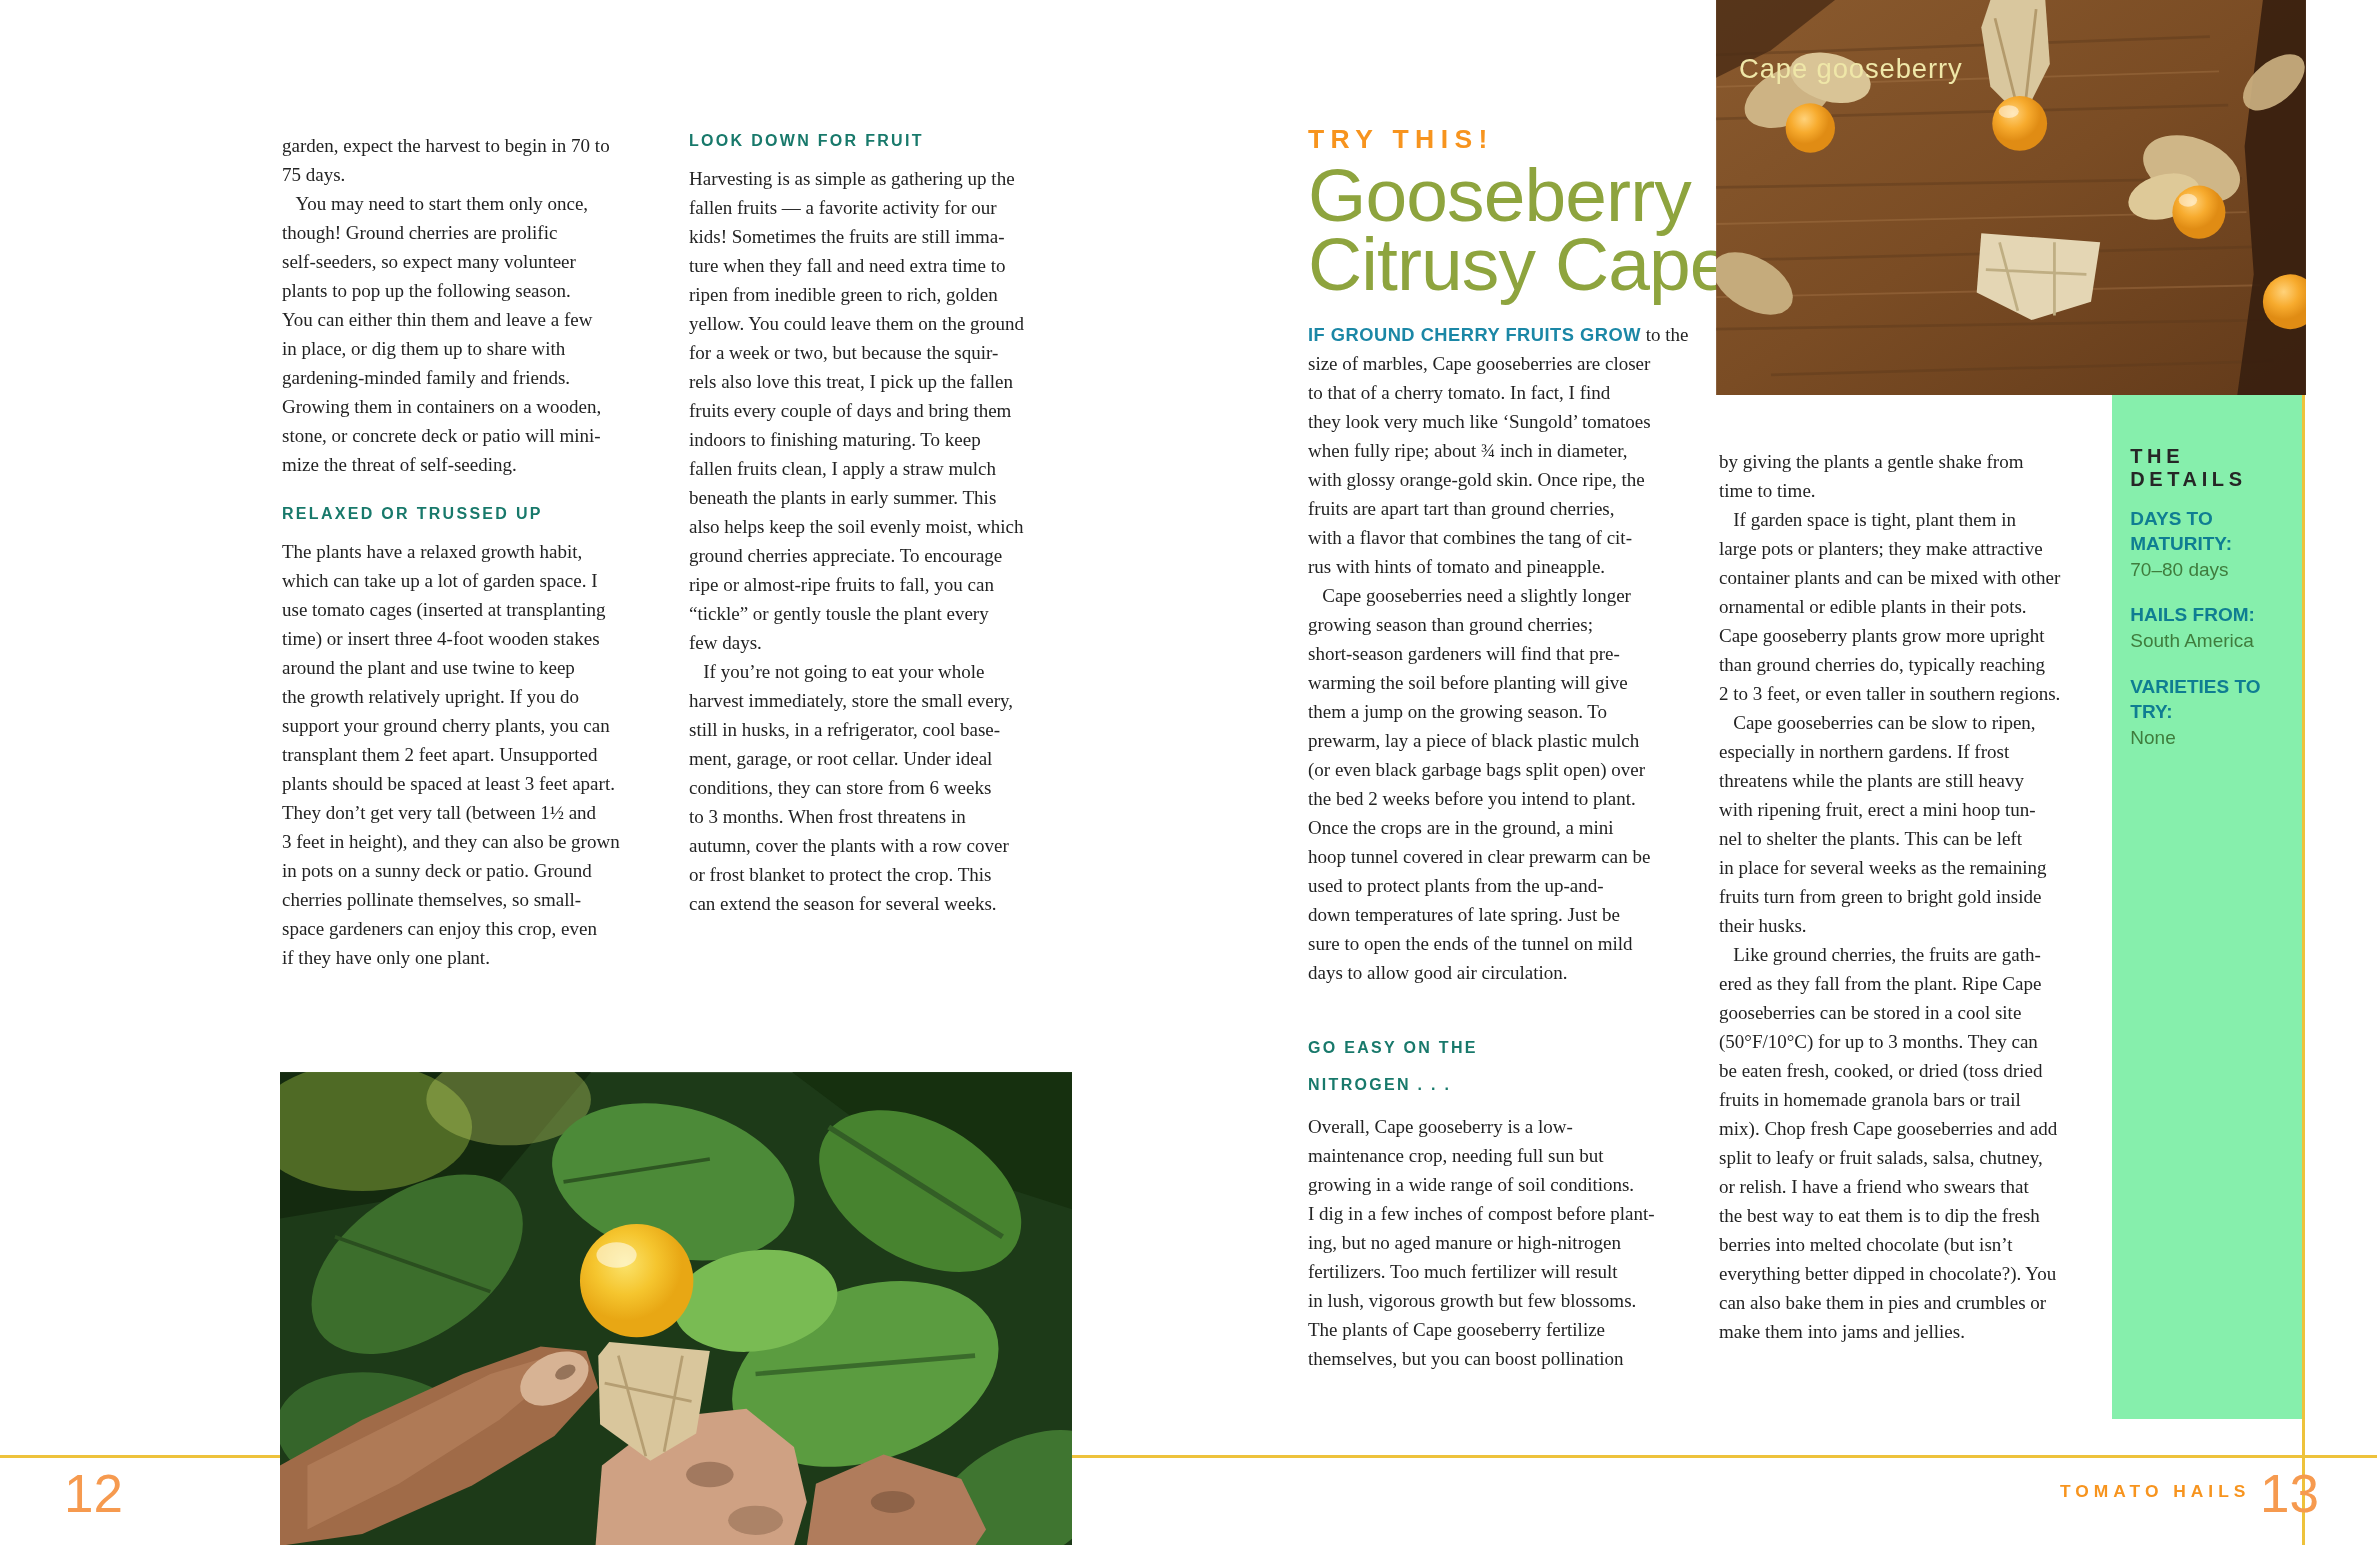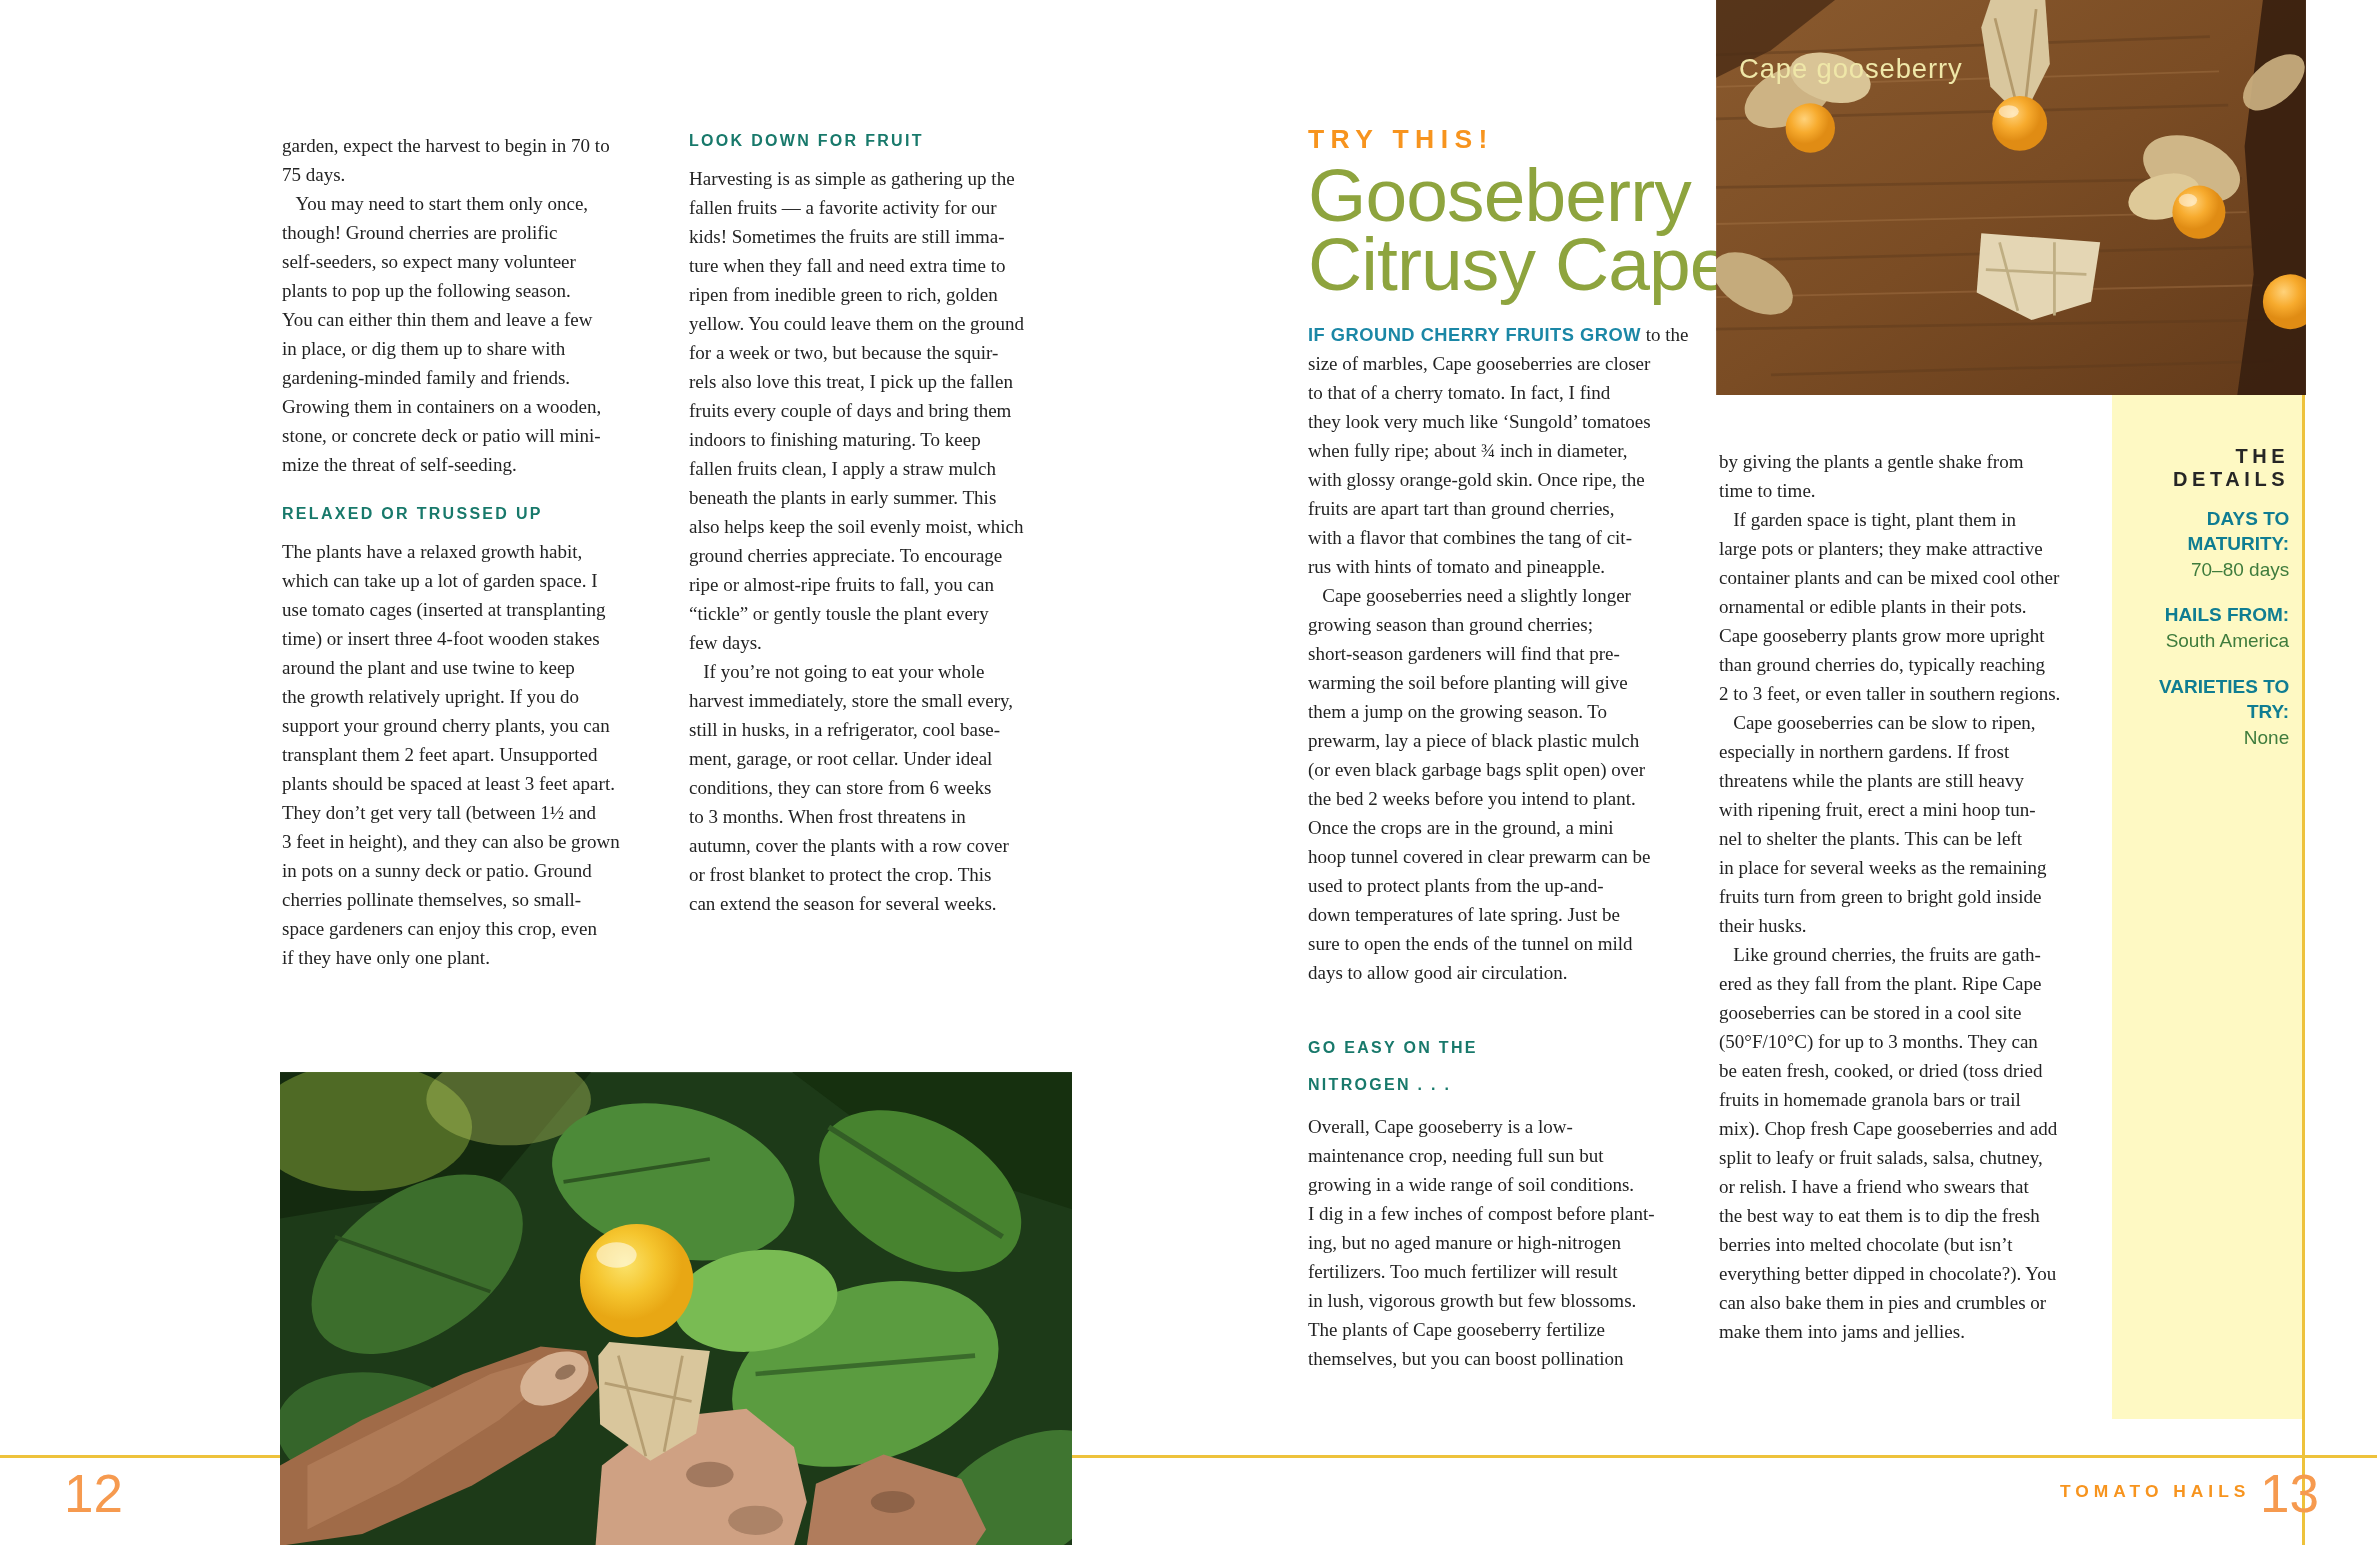--- a/index.html
+++ b/index.html
@@ -16,22 +16,22 @@
           letter-spacing:6.4px;color:#f7941e;}
   .booktitle{font-family:"Liberation Sans",sans-serif;font-weight:300;font-size:75px;
           line-height:69px;color:#8ea43e;letter-spacing:-0.9px;margin-top:5.5px;}
   .leadin-bold{font-family:"Liberation Sans",sans-serif;font-weight:bold;font-size:18.3px;
           color:#1b87a6;letter-spacing:0.5px;}
   .photo{position:absolute;overflow:hidden;}
   .photo svg{display:block;}
   .photo-caption{position:absolute;font-family:"Liberation Sans",sans-serif;font-weight:300;
           font-size:27.4px;color:#efe7a8;letter-spacing:0.9px;}
   .sidebar{position:absolute;left:2112px;top:395px;width:190px;height:1024px;
-          background:#fef9c3;box-sizing:border-box;padding:50px 12.8px 0 18.3px;
-          font-family:"Liberation Sans",sans-serif;text-align:right;}
+          background:#86efac;box-sizing:border-box;padding:50px 12.8px 0 18.3px;
+          font-family:"Liberation Sans",sans-serif;}
   .sidebar-title{font-weight:bold;font-size:20px;letter-spacing:4.6px;color:#262626;margin-bottom:14.6px;}
   .sb-entry{margin-bottom:20px;font-size:19px;line-height:25.6px;}
   .sb-label{font-weight:bold;color:#0f7d92;}
   .sb-value{color:#3f7c3d;}
   .sb-italic{font-style:italic;}
   .gold-rule{position:absolute;height:2.7px;background:#eec23b;}
   .gold-vert{position:absolute;width:2.7px;background:#eec23b;}
   .folio{position:absolute;font-family:"Liberation Sans",sans-serif;font-weight:300;
           font-size:53px;color:#f69a4f;}
   .footer-label{position:absolute;font-family:"Liberation Sans",sans-serif;font-weight:bold;
@@ -209,21 +209,21 @@
         <div class="bline">themselves, but you can boost pollination</div>
       </div>
   </section>
 
   <section class="bcol" style="left:1719px;top:447px;">
     <div>
         <div class="bline">by giving the plants a gentle shake from</div>
         <div class="bline">time to time.</div>
         <div class="bline">   If garden space is tight, plant them in</div>
         <div class="bline">large pots or planters; they make attractive</div>
-        <div class="bline">container plants and can be mixed cool other</div>
+        <div class="bline">container plants and can be mixed with other</div>
         <div class="bline">ornamental or edible plants in their pots.</div>
         <div class="bline">Cape gooseberry plants grow more upright</div>
         <div class="bline">than ground cherries do, typically reaching</div>
         <div class="bline">2 to 3 feet, or even taller in southern regions.</div>
         <div class="bline">   Cape gooseberries can be slow to ripen,</div>
         <div class="bline">especially in northern gardens. If frost</div>
         <div class="bline">threatens while the plants are still heavy</div>
         <div class="bline">with ripening fruit, erect a mini hoop tun-</div>
         <div class="bline">nel to shelter the plants. This can be left</div>
         <div class="bline">in place for several weeks as the remaining</div>

